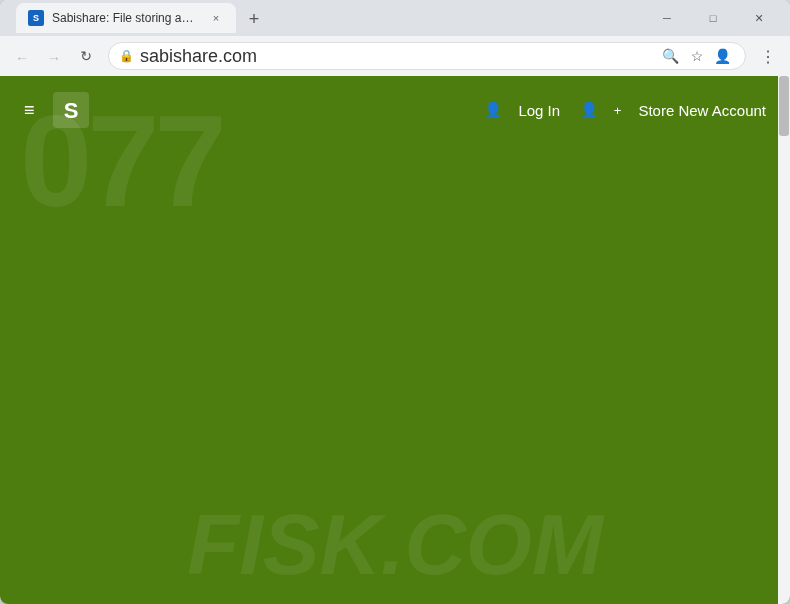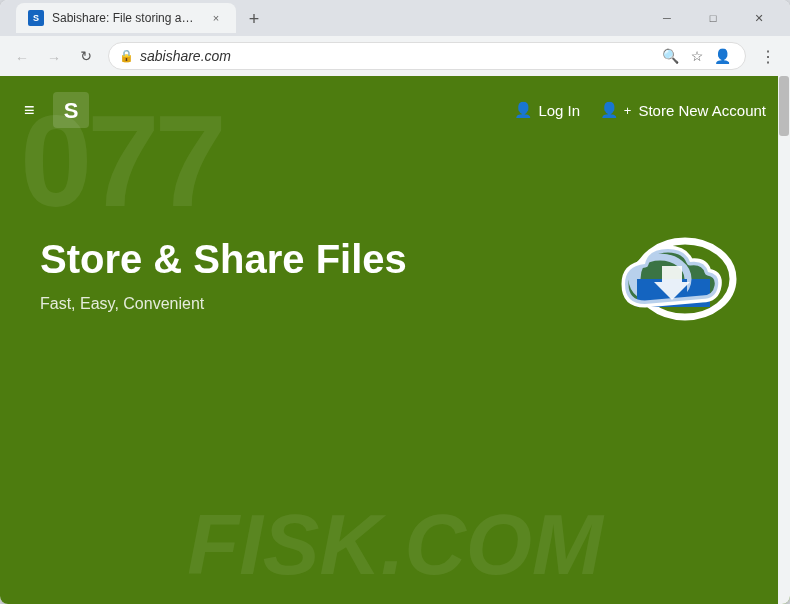--- a/index.html
+++ b/index.html
@@ -134,21 +134,21 @@
       display: flex;
       align-items: center;
       padding: 0 10px;
       gap: 6px;
       font-size: 13px;
       color: #333;
       border: 1px solid #ddd;
       margin: 0 4px;
     }
     .lock-icon { color: #555; font-size: 12px; }
-    .url-text { flex: 1; font-size: 14px; color: #333; font-style: italic; }
+    .url-text { flex: 1; font-size: 18px; color: #333; }
     .url-actions {
       display: flex;
       gap: 2px;
     }
     .url-action-btn {
       width: 24px;
       height: 24px;
       border-radius: 50%;
       display: flex;
       align-items: center;
@@ -242,21 +242,21 @@
       display: flex;
       align-items: center;
       gap: 20px;
     }
     .nav-login, .nav-register {
       color: white;
       font-size: 15px;
       cursor: pointer;
       display: flex;
       align-items: center;
-      gap: 5px;
+      gap: 15px;
       text-decoration: none;
     }
 
     
     .hero {
       position: relative;
       z-index: 10;
       padding: 60px 40px 40px 40px;
       display: flex;
       align-items: center;
@@ -360,39 +360,18 @@
           <span>Log In</span>
         </a>
         <a class="nav-register">
           <span>👤</span>
           <span style="font-size:13px; margin-right:2px;">+</span>
           <span>Store New Account</span>
         </a>
       </div>
     </div>
 
-    <div class="hero">
-      <div class="hero-text">
-        <div class="hero-title">Store &amp; Share Files</div>
-        <div class="hero-subtitle">Fast, Easy, Convenient</div>
-      </div>
-      <div class="hero-icon">
-
-        <svg viewBox="0 0 160 140" width="160" height="140" xmlns="http://www.w3.org/2000/svg">
-
-          <ellipse cx="95" cy="75" rx="48" ry="38" fill="none" stroke="white" stroke-width="7"></ellipse>
-          <rect x="70" y="75" width="50" height="28" fill="#1565c0"></rect>
-          <ellipse cx="70" cy="75" rx="28" ry="22" fill="none" stroke="white" stroke-width="7"></ellipse>
-          <rect x="47" y="75" width="50" height="28" fill="#1565c0"></rect>
-
-          <path d="M55 100 Q35 100 35 80 Q35 62 55 60 Q58 45 78 45 Q95 45 100 58 Q115 56 118 68 Q130 70 128 82 Q126 95 112 95 Z" fill="none" stroke="white" stroke-width="7" stroke-linejoin="round"></path>
-          <path d="M55 100 Q35 100 35 80 Q35 62 55 60 Q58 45 78 45 Q95 45 100 58 Q115 56 118 68 Q130 70 128 82 Q126 95 112 95 Z" fill="rgba(21,101,192,0.3)"></path>
-
-          <path d="M72 62 L72 78 L64 78 L82 96 L100 78 L92 78 L92 62 Z" fill="white" opacity="0.9"></path>
-        </svg>
-      </div>
-    </div>
 
     <div class="scrollbar-track">
       <div class="scrollbar-thumb"></div>
     </div>
   </div>
 </div>
 
 </body></html>

